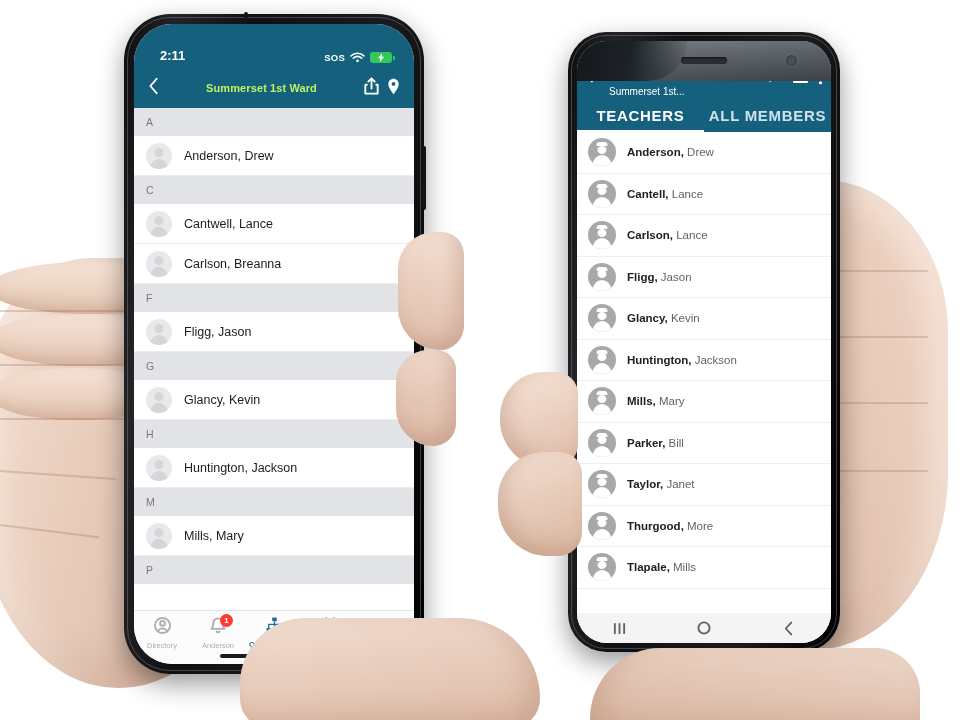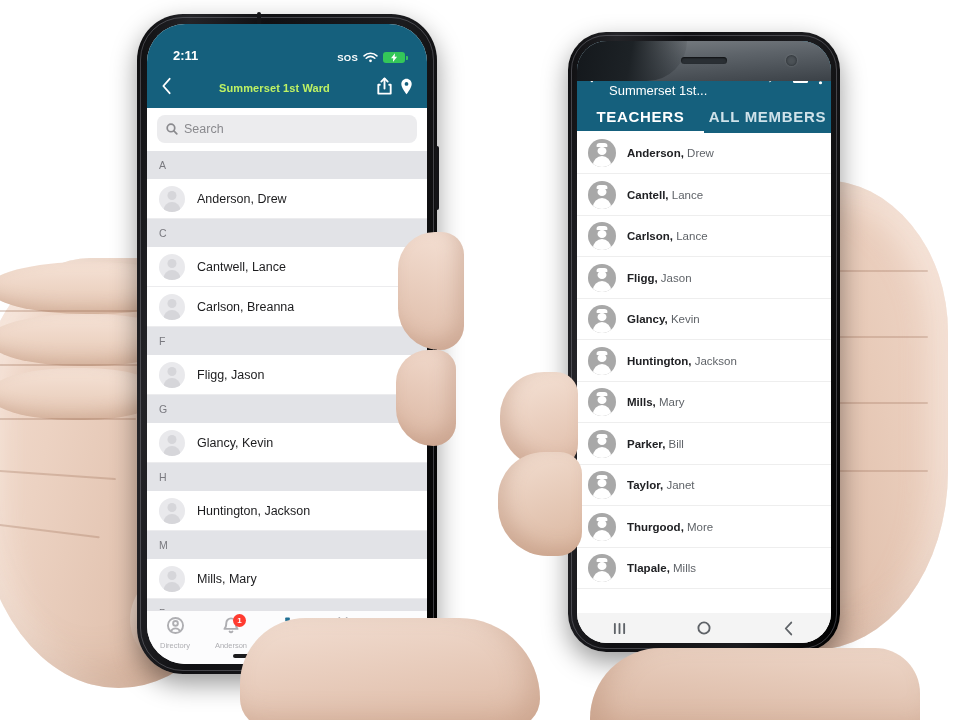--- a/index.html
+++ b/index.html
@@ -111,21 +111,21 @@
     background: linear-gradient(97deg, #0d0d0f 0%, #242428 14%, #101013 34%, #1b1b1e 70%, #000 100%);
     box-shadow: 0 10px 26px rgba(0,0,0,.4);
   }
   .phone .frame::after {
     content: ""; position: absolute; inset: 3px; border-radius: 43px;
     border: 1.5px solid rgba(120,120,128,.5);
   }
   .screen { position: absolute; overflow: hidden; background: #fff; }
 
   
-  #phone-iphone { left: 137px; top: 14px; width: 300px; height: 660px; }
+  #phone-iphone { left: 124px; top: 14px; width: 300px; height: 660px; }
   #phone-iphone .screen {
     left: 10px; top: 10px; width: 280px; height: 640px; border-radius: 38px;
   }
   .side-btn { position: absolute; background: #141417; border-radius: 2px; }
   #iph-mute  { left: 120px; top: -2px; width: 4px; height: 26px; }
   #iph-volup { left: 120px; top: 54px; width: 4px; height: 44px; }
   #iph-voldn { left: 120px; top: 108px; width: 4px; height: 44px; }
   #iph-power { right: -2px; top: 132px; width: 4px; height: 64px; }
 
   
@@ -237,21 +237,21 @@
   #and-status {
     height: 20px; display: flex; align-items: center; justify-content: space-between;
     padding: 0 9px; color: #fff; font-size: 9.5px; font-weight: bold;
   }
   #and-status .right { display: flex; align-items: center; gap: 3px; font-size: 8.5px; }
   #and-appbar { padding: 3px 8px 0; color: #fff; display: flex; align-items: flex-start; gap: 7px; }
   #and-appbar .titles { flex: 1; min-width: 0; padding-top: 1px; }
   #and-appbar .t1 {
     font-size: 14px; display: flex; align-items: center; gap: 5px; line-height: 1.15;
   }
-  #and-appbar .t2 { font-size: 13px; line-height: 1.3; margin-top: 1px; }
+  #and-appbar .t2 { font-size: 10px; line-height: 1.3; margin-top: 1px; }
   #and-appbar .acts { display: flex; align-items: center; gap: 9px; padding-top: 4px; }
   #and-tabs { display: flex; color: #cfe2ea; font-size: 15px; font-weight: bold; letter-spacing: .7px; }
   #and-tabs .tab {
     flex: 1; text-align: center; padding: 8px 0 6px; border-bottom: 2.5px solid transparent;
   }
   #and-tabs .tab.active { color: #fff; border-bottom-color: #fff; }
   #and-list { background: #fff; }
   .and-row {
     height: 41.5px; display: flex; align-items: center; gap: 11px; padding-left: 11px;
     border-bottom: 1px solid #eeeeee;
@@ -352,29 +352,20 @@
           </span>
           <span>
             <svg width="13" height="17" viewBox="0 0 14 18">
               <path d="M7 .7C3.9.7 1.4 3.2 1.4 6.3c0 4.2 5.6 11 5.6 11s5.6-6.8 5.6-11C12.6 3.2 10.1.7 7 .7z" fill="#fff"></path>
               <circle cx="7" cy="6.2" r="2" fill="#15607d"></circle>
             </svg>
           </span>
         </div>
       </div>
 
-      <div id="ios-search-wrap">
-        <div id="ios-search">
-          <svg width="12" height="12" viewBox="0 0 14 14" class="ink" style="color:#8a8a8e">
-            <circle cx="5.8" cy="5.8" r="4.4"></circle>
-              <path d="M9.2 9.2l3.4 3.4"></path>
-          </svg>
-          <span class="ph">Search</span>
-        </div>
-      </div>
 
       <div id="ios-list">
           <div class="ios-sec">A</div>
           <div class="ios-row">
             <span class="ios-av"></span>
             <span class="ios-name">Anderson, Drew</span>
           </div>
           <div class="ios-sec">C</div>
           <div class="ios-row">
             <span class="ios-av"></span>

